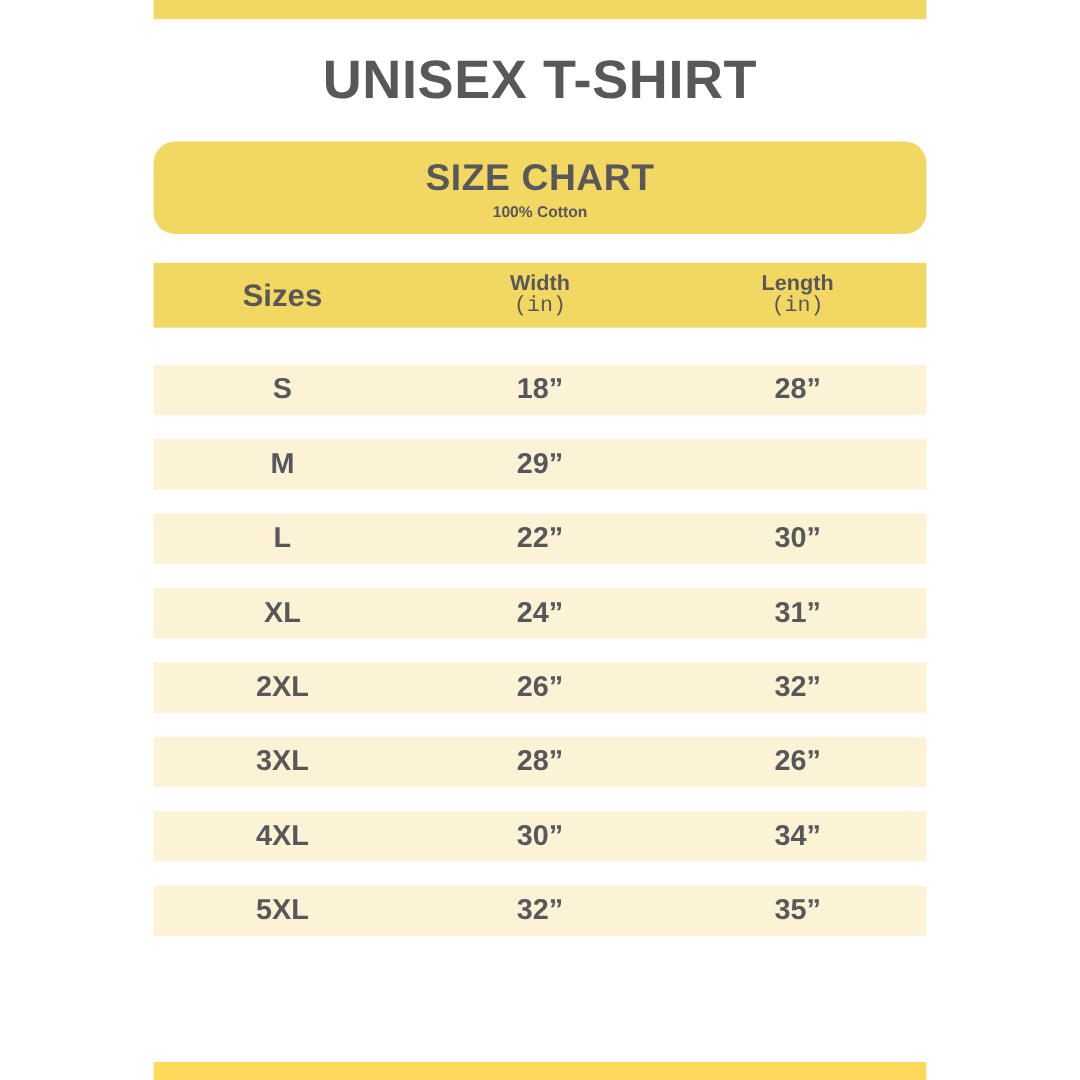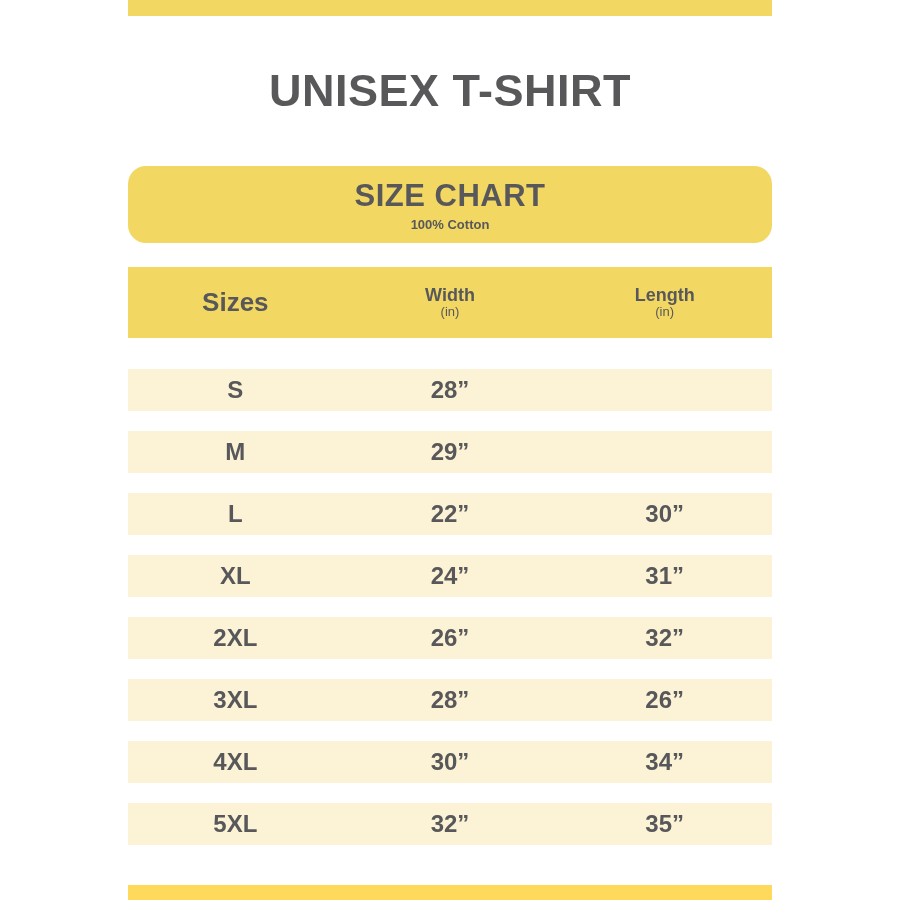--- a/index.html
+++ b/index.html
@@ -18,21 +18,21 @@
   }
   body { position: relative; }
   .content { width: 644px; margin: 0 auto; }
 
   .top-bar {
     height: 16px;
     background: var(--yellow);
   }
 
   .title-wrap {
-    height: 150px;
+    height: 102px;
     display: flex;
     align-items: center;
     justify-content: center;
   }
   .page-title {
     font-size: 45px;
     font-weight: 700;
     letter-spacing: 0.5px;
   }
 
@@ -60,36 +60,37 @@
   .spacer-b { height: 31px; }
 
   .grid3 {
     display: grid;
     grid-template-columns: 1fr 1fr 1fr;
     align-items: center;
     text-align: center;
   }
 
   .header-row {
-    height: 71px;
+    height: 54px;
     background: var(--yellow);
   }
   .hcell-sizes {
     font-size: 26px;
     font-weight: 700;
   }
   .hcell .hlabel {
     font-size: 18px;
     font-weight: 700;
     line-height: 1.05;
   }
   .hcell .hunit {
-    font-size: 13px;
+    font-size: 18px;
     font-weight: 400;
     line-height: 1.1;
+    font-family: Liberation Mono, monospace;
   }
 
   .data-row {
     height: 42px;
     background: var(--cream);
     margin-bottom: 20px;
     font-size: 24px;
     font-weight: 700;
   }
   .data-row:last-child { margin-bottom: 15px; }
@@ -131,20 +132,21 @@
       <div class="hlabel">Length</div>
       <div class="hunit">(in)</div>
     </div>
   </div>
 
   <div class="spacer-b"></div>
 
   <div id="rows">
   <div class="data-row grid3">
     <div class="cell">S</div>
+    <div class="cell">18”</div>
     <div class="cell">28”</div>
   </div>
 
   <div class="data-row grid3">
     <div class="cell">M</div>
     <div class="cell">29”</div>
   </div>
 
   <div class="data-row grid3">
     <div class="cell">L</div>

